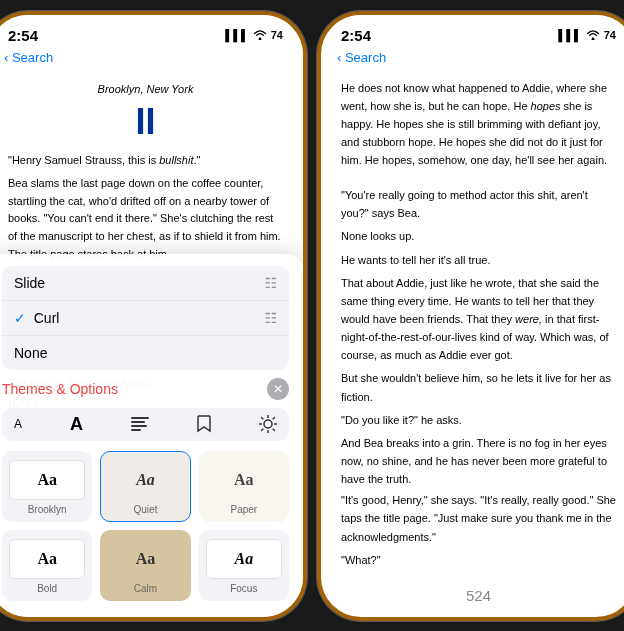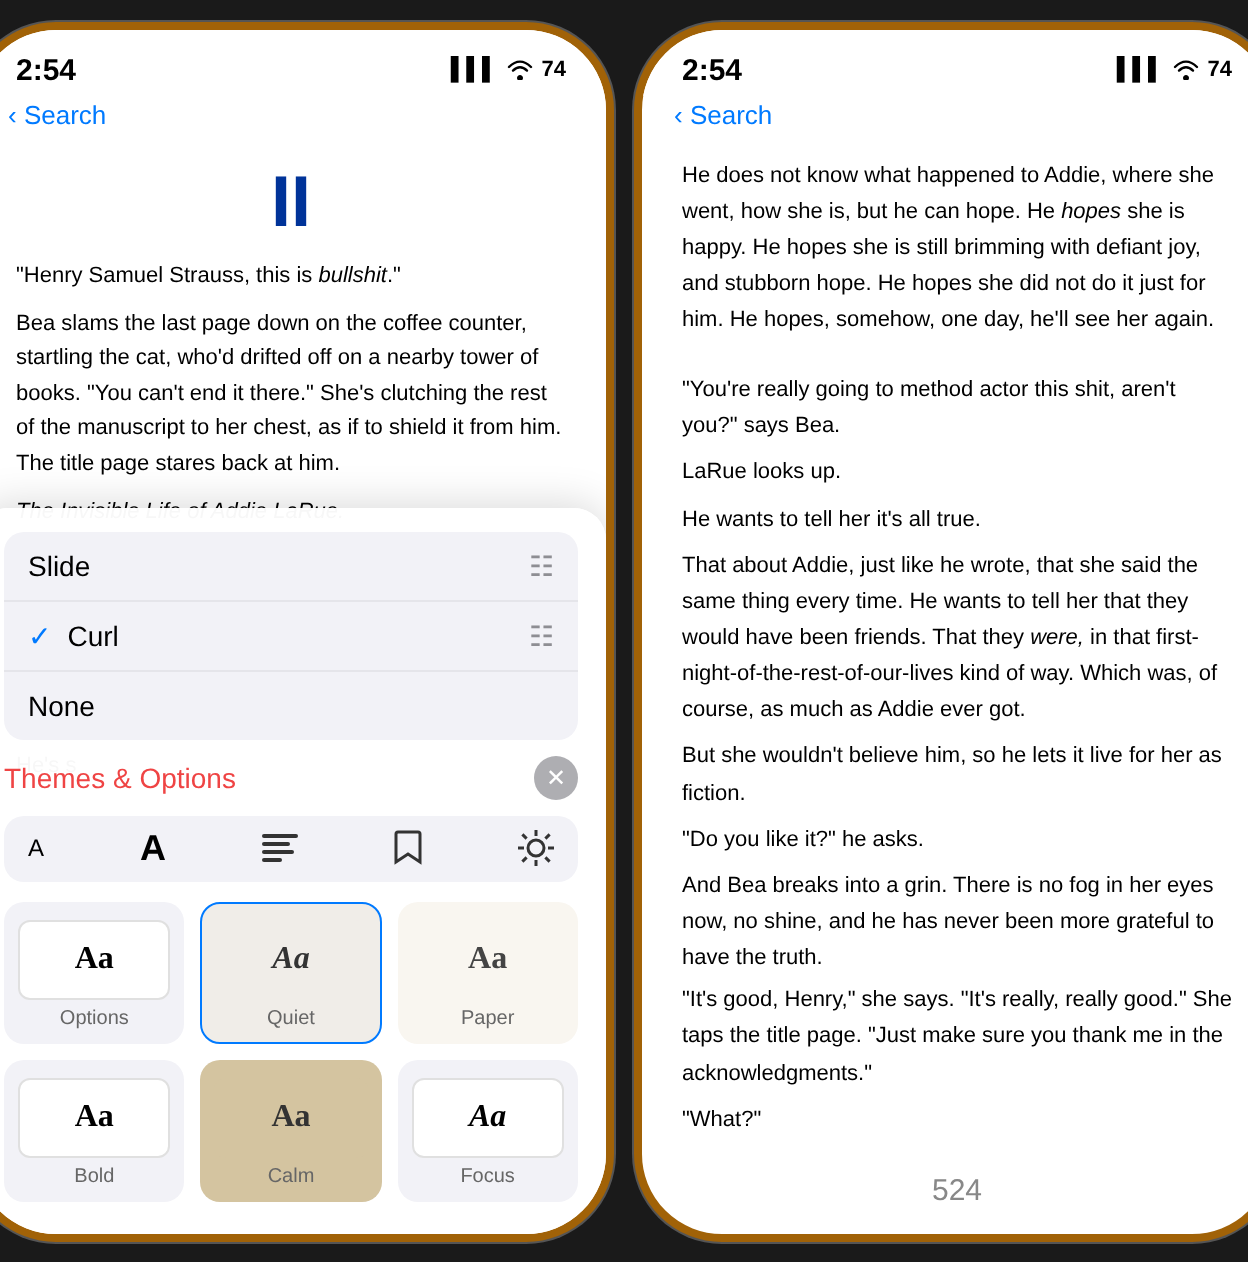--- a/index.html
+++ b/index.html
@@ -242,20 +242,21 @@
       </div>
     </div>
     <div class="nav-bar">
       <span style="color:#007aff;font-size:13px;">
         ‹ <span>Search</span>
       </span>
     </div>
 
     <div class="book-content">
       <div class="chapter-header">
+        <div class="location italic">Brooklyn, New York</div>
         <div class="chapter-num">II</div>
       </div>
       <p style="margin-bottom:6px;">"Henry Samuel Strauss, this is <em>bullshit</em>."</p>
       <p style="margin-bottom:6px;">Bea slams the last page down on the coffee counter, startling the cat, who'd drifted off on a nearby tower of books. "You can't end it there." She's clutching the rest of the manuscript to her chest, as if to shield it from him. The title page stares back at him.</p>
       <p style="margin-bottom:6px;font-style:italic;">The Invisible Life of Addie LaRue.</p>
       <p style="margin-bottom:4px;">"What happened to her? Did she really go with Luc? After all that?"</p>
       <p style="margin-bottom:4px;">Henry shrugs. "I assume so."</p>
       <p style="margin-bottom:4px;">"You assume so?"</p>
       <p style="margin-bottom:4px;">The truth is, he doesn't know.</p>
       <p>He's s</p>
@@ -310,21 +311,21 @@
             <line x1="13.7" y1="13.7" x2="15.8" y2="15.8" stroke="#333" stroke-width="1.5"></line>
             <line x1="15.8" y1="2.2" x2="13.7" y2="4.3" stroke="#333" stroke-width="1.5"></line>
             <line x1="4.3" y1="13.7" x2="2.2" y2="15.8" stroke="#333" stroke-width="1.5"></line>
           </svg>
         </span>
       </div>
 
       <div class="themes-grid">
         <div class="theme-card theme-original">
           <div class="theme-preview">Aa</div>
-          <span class="theme-label">Options</span>
+          <span class="theme-label">Brooklyn</span>
         </div>
         <div class="theme-card theme-quiet selected">
           <div class="theme-preview" style="font-family:Georgia,serif;font-style:italic;">Aa</div>
           <span class="theme-label">Quiet</span>
         </div>
         <div class="theme-card theme-paper">
           <div class="theme-preview">Aa</div>
           <span class="theme-label">Paper</span>
         </div>
         <div class="theme-card theme-bold">
@@ -363,21 +364,21 @@
     </div>
     <div class="nav-bar">
       <span style="color:#007aff;font-size:13px;">
         ‹ <span>Search</span>
       </span>
     </div>
 
     <div class="book-content" style="height:calc(100% - 90px);overflow:hidden;">
       <p style="margin-bottom:17px;">He does not know what happened to Addie, where she went, how she is, but he can hope. He <em>hopes</em> she is happy. He hopes she is still brimming with defiant joy, and stubborn hope. He hopes she did not do it just for him. He hopes, somehow, one day, he'll see her again.</p>
       <p style="margin-bottom:5px;">"You're really going to method actor this shit, aren't you?" says Bea.</p>
-      <p style="margin-bottom:5px;">LaRue looks up.</p>
+      <p style="margin-bottom:5px;">None looks up.</p>
       <p style="margin-bottom:5px;">He wants to tell her it's all true.</p>
       <p style="margin-bottom:5px;">That about Addie, just like he wrote, that she said the same thing every time. He wants to tell her that they would have been friends. That they <em>were,</em> in that first-night-of-the-rest-of-our-lives kind of way. Which was, of course, as much as Addie ever got.</p>
       <p style="margin-bottom:5px;">But she wouldn't believe him, so he lets it live for her as fiction.</p>
       <p style="margin-bottom:5px;">"Do you like it?" he asks.</p>
       <p style="margin-bottom:3px;">And Bea breaks into a grin. There is no fog in her eyes now, no shine, and he has never been more grateful to have the truth.</p>
       <p style="margin-bottom:5px;">"It's good, Henry," she says. "It's really, really good." She taps the title page. "Just make sure you thank me in the acknowledgments."</p>
       <p style="margin-bottom:5px;">"What?"</p>
 
     </div>
     <div class="page-num">524</div>

